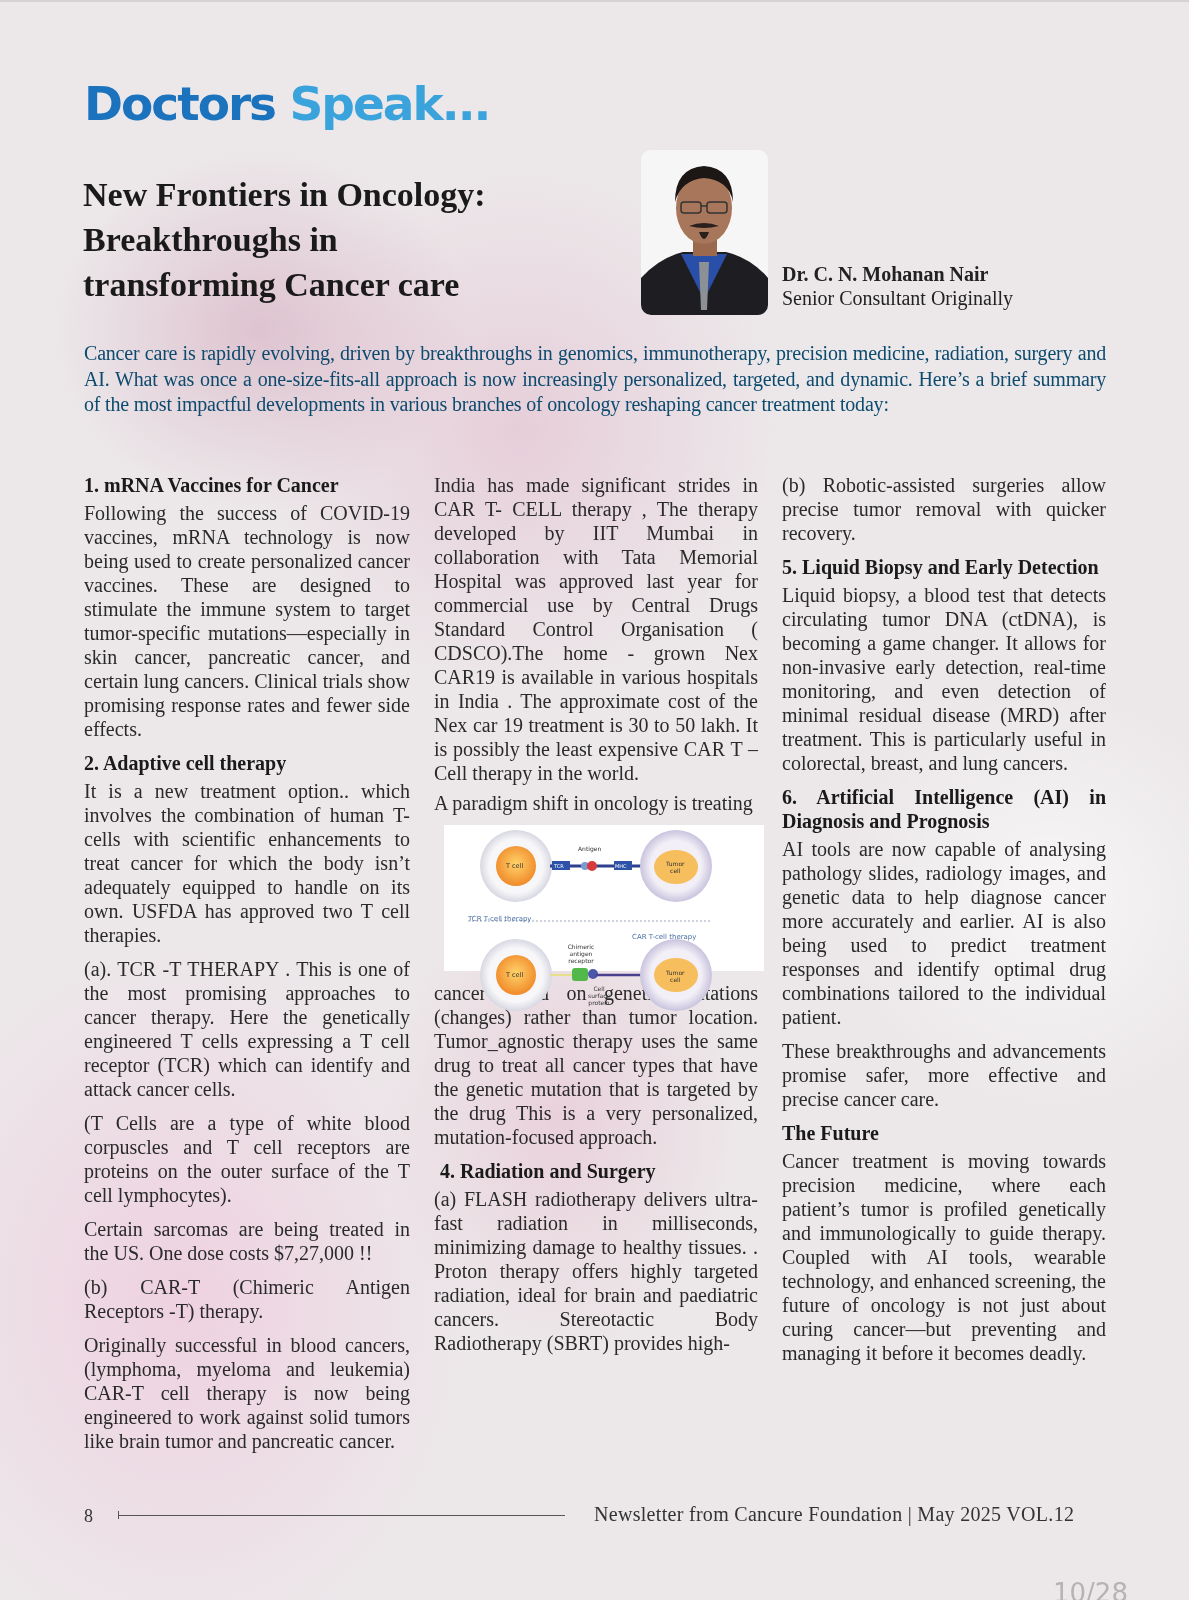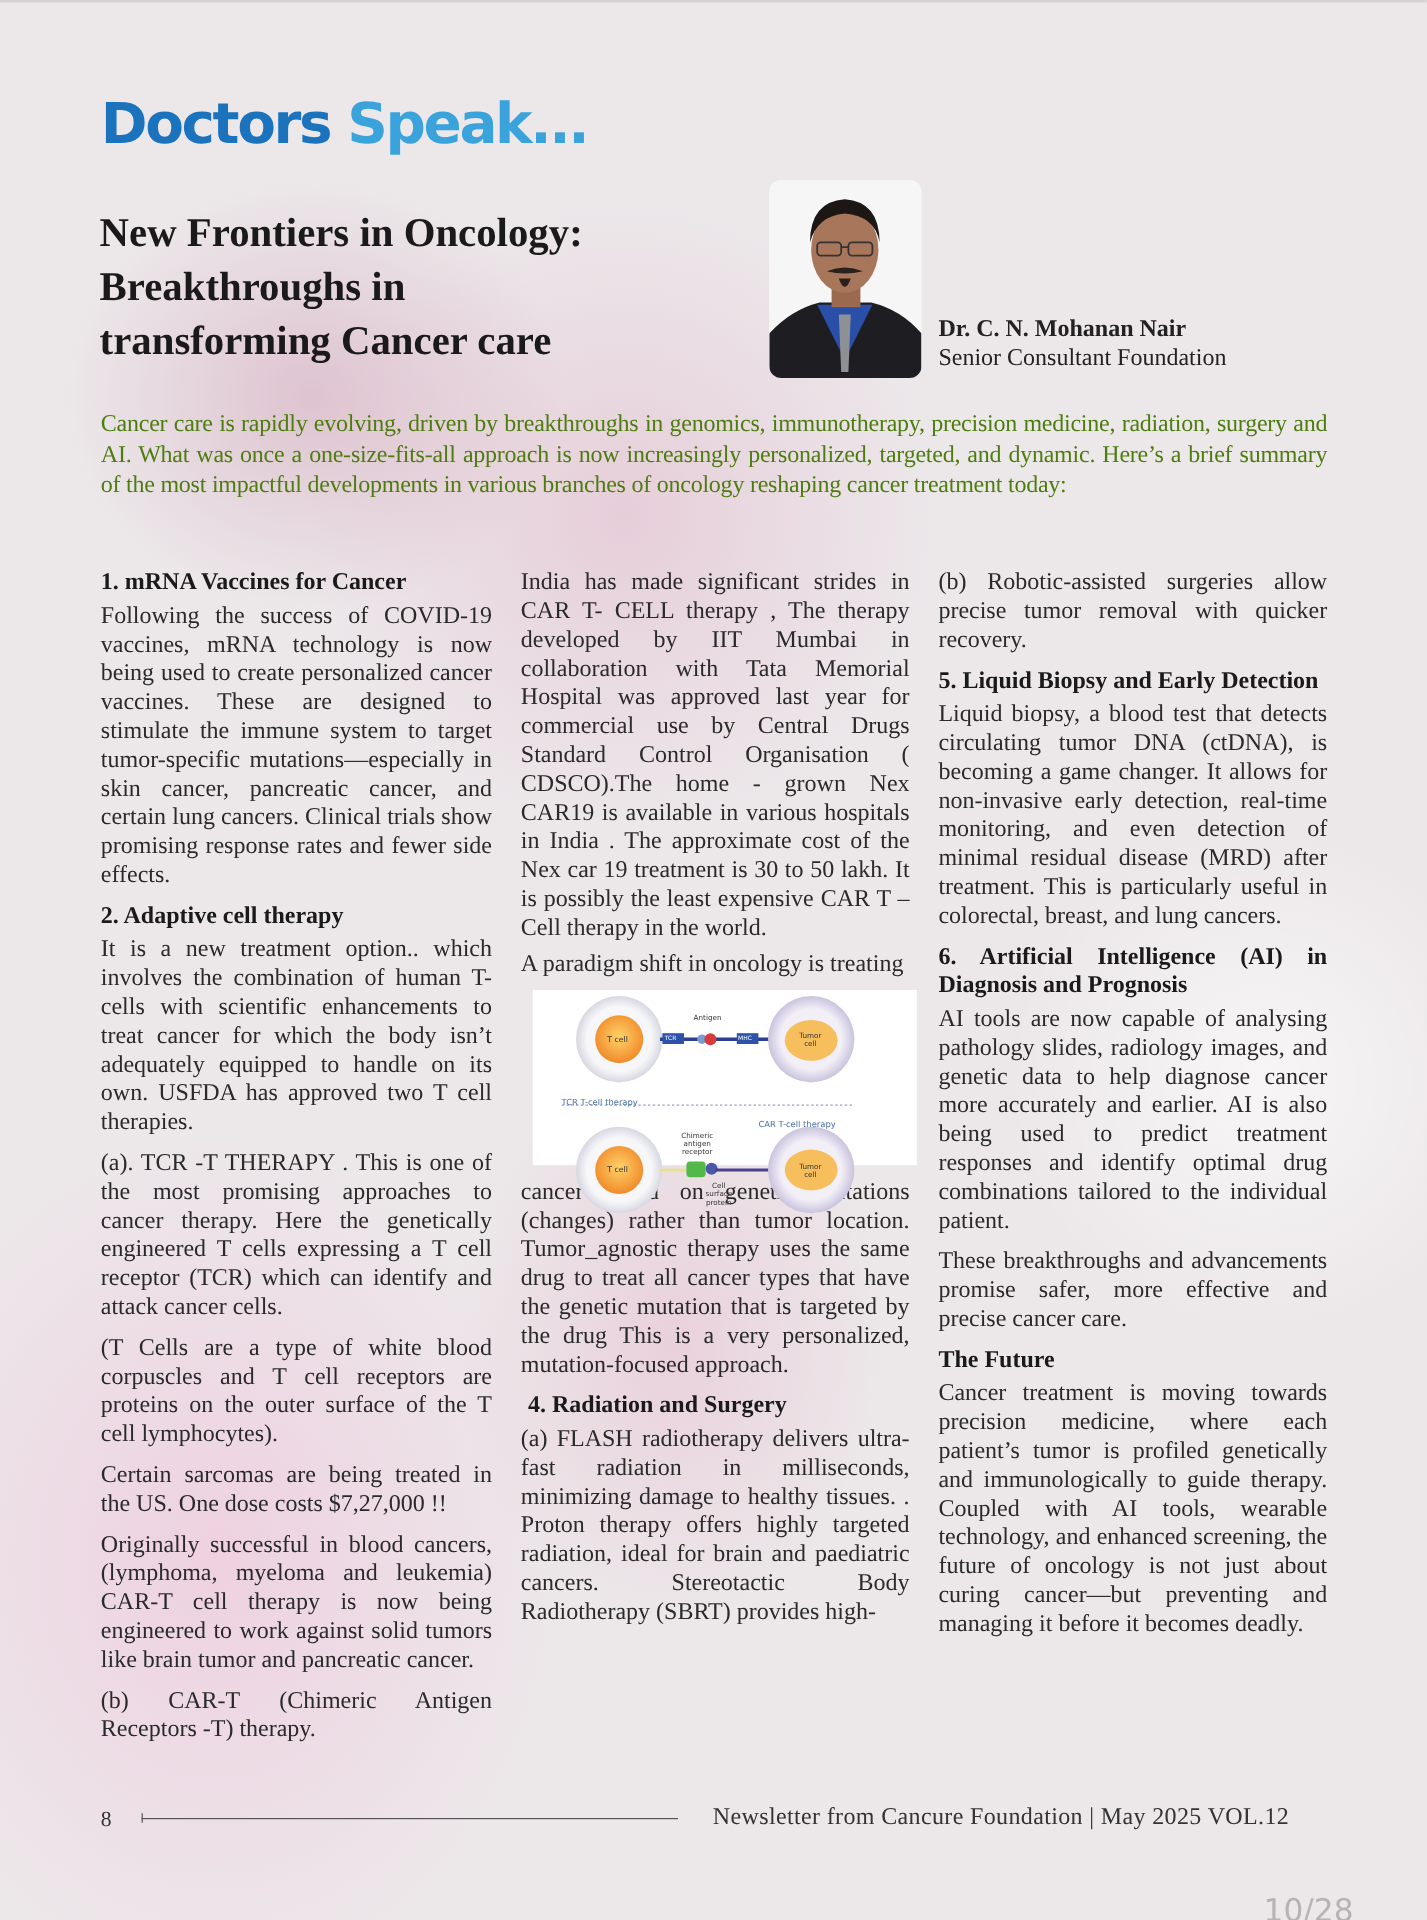--- a/index.html
+++ b/index.html
@@ -21,21 +21,21 @@
   .brand { position:absolute; left:84px; top:80px; font-family:"DejaVu Sans", sans-serif; font-weight:bold; font-size:47px; letter-spacing:-2px; line-height:1;text-align:right; }
   .brand .b1 { color:#1b72bd; }
   .brand .b2 { color:#3aa3dc; }
 
   .headline { position:absolute; left:83px; top:172px; width:500px; font-weight:bold; font-size:34px; line-height:45px; color:#1a1a1a; }
 
   .portrait { position:absolute; left:641px; top:150px; width:127px; height:165px; border-radius:10px; background:#f5f5f5; overflow:hidden; }
   .author { position:absolute; left:782px; top:262px; font-size:20px; line-height:24px; color:#222; }
   .author .name { font-weight:bold; }
 
-  .intro { position:absolute; left:84px; top:341px; width:1022px; font-size:20px; line-height:25.5px; text-align:justify; color:#4d7c0f; letter-spacing:-0.2px; }
+  .intro { position:absolute; left:84px; top:341px; width:1022px; font-size:20px; line-height:25.5px; text-align:justify; color:#0c4a6e; letter-spacing:-0.2px; }
 
   .col { position:absolute; top:473px; width:326px; font-size:20px; line-height:24px; color:#2a2a2a; text-align:justify; }
   .col1 { left:84px; }
   .col2 { left:434px; width:324px; }
   .col3 { left:782px; width:324px; }
   .col p { margin-bottom:10px; }
   .col p.tight { margin-bottom:6px; }
   .col h3 { font-size:20px; font-weight:bold; line-height:24px; color:#1a1a1a; margin-bottom:4px; text-align:left; }
   .col h3.just { text-align:justify; }
 
@@ -77,35 +77,35 @@
     <rect x="40" y="52" width="20" height="11" rx="3" fill="none" stroke="#333" stroke-width="1.5"></rect>
     <rect x="66" y="52" width="20" height="11" rx="3" fill="none" stroke="#333" stroke-width="1.5"></rect>
     <line x1="60" y1="56" x2="66" y2="56" stroke="#333" stroke-width="1.5"></line>
     <path d="M48 76 Q63 70 78 76 Q63 80 48 76 Z" fill="#2a201c"></path>
     <path d="M58 82 Q63 96 68 82 Z" fill="#2a201c"></path>
   </svg>
 </div>
 
 <div class="author">
   <div class="name">Dr. C. N. Mohanan Nair</div>
-  <div>Senior Consultant Foundation</div>
+  <div>Senior Consultant Originally</div>
 </div>
 
 <p class="intro">Cancer care is rapidly evolving, driven by breakthroughs in genomics, immunotherapy, precision medicine, radiation, surgery and AI. What was once a one-size-fits-all approach is now increasingly personalized, targeted, and dynamic. Here’s a brief summary of the most impactful developments in various branches of oncology reshaping cancer treatment today:</p>
 
 <div class="col col1">
   <h3>1. mRNA Vaccines for Cancer</h3>
   <p>Following the success of COVID-19 vaccines, mRNA technology is now being used to create personalized cancer vaccines. These are designed to stimulate the immune system to target tumor-specific mutations—especially in skin cancer, pancreatic cancer, and certain lung cancers. Clinical trials show promising response rates and fewer side effects.</p>
   <h3>2.  Adaptive cell therapy</h3>
   <p>It is a new treatment option.. which involves the combination of  human T-cells with scientific enhancements to treat cancer for which  the body isn’t adequately equipped  to handle on its own.  USFDA has approved   two T cell therapies.</p>
   <p>(a). TCR -T THERAPY .  This is one of the most promising approaches to cancer therapy. Here the genetically engineered T cells expressing a T cell receptor (TCR) which can identify and attack cancer cells.</p>
   <p>(T Cells are a type of white blood corpuscles and T cell receptors are proteins on the outer surface of the T cell lymphocytes).</p>
   <p>Certain sarcomas are being treated in the US. One dose costs $7,27,000 !!</p>
+  <p>(b) CAR-T (Chimeric Antigen Receptors -T) therapy.</p>
   <p>Originally successful in blood cancers, (lymphoma, myeloma and leukemia) CAR-T cell therapy is now being engineered to work against solid tumors like brain tumor and pancreatic cancer.</p>
-  <p>(b) CAR-T (Chimeric Antigen Receptors -T) therapy.</p>
 </div>
 
 <div class="col col2">
   <p class="tight">India has made significant strides in CAR T- CELL  therapy  , The therapy developed by IIT Mumbai in collaboration with  Tata Memorial Hospital  was approved last year for commercial use by Central Drugs Standard Control Organisation ( CDSCO).The home -  grown Nex CAR19 is available in various hospitals in India  . The approximate cost of the Nex car 19 treatment is 30 to 50 lakh. It is possibly the least expensive CAR T – Cell therapy in the world.</p>
   <p class="tight" style="margin-bottom:0">A paradigm shift in oncology is treating</p>
 
   <div class="diagram">
     <svg width="320" height="192" viewBox="0 0 320 192" style="position:absolute;left:0;top:0">
       <defs>
         <radialGradient id="tc" cx="50%" cy="45%" r="55%">

